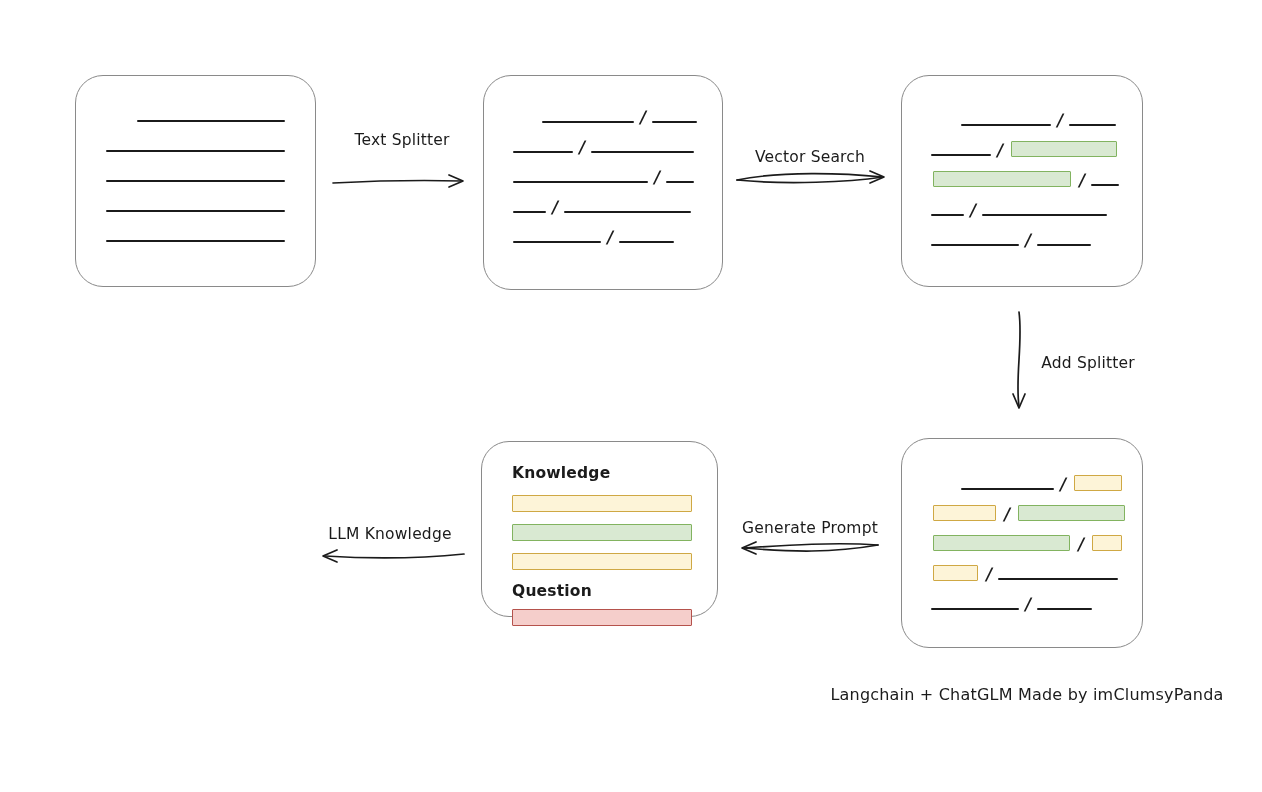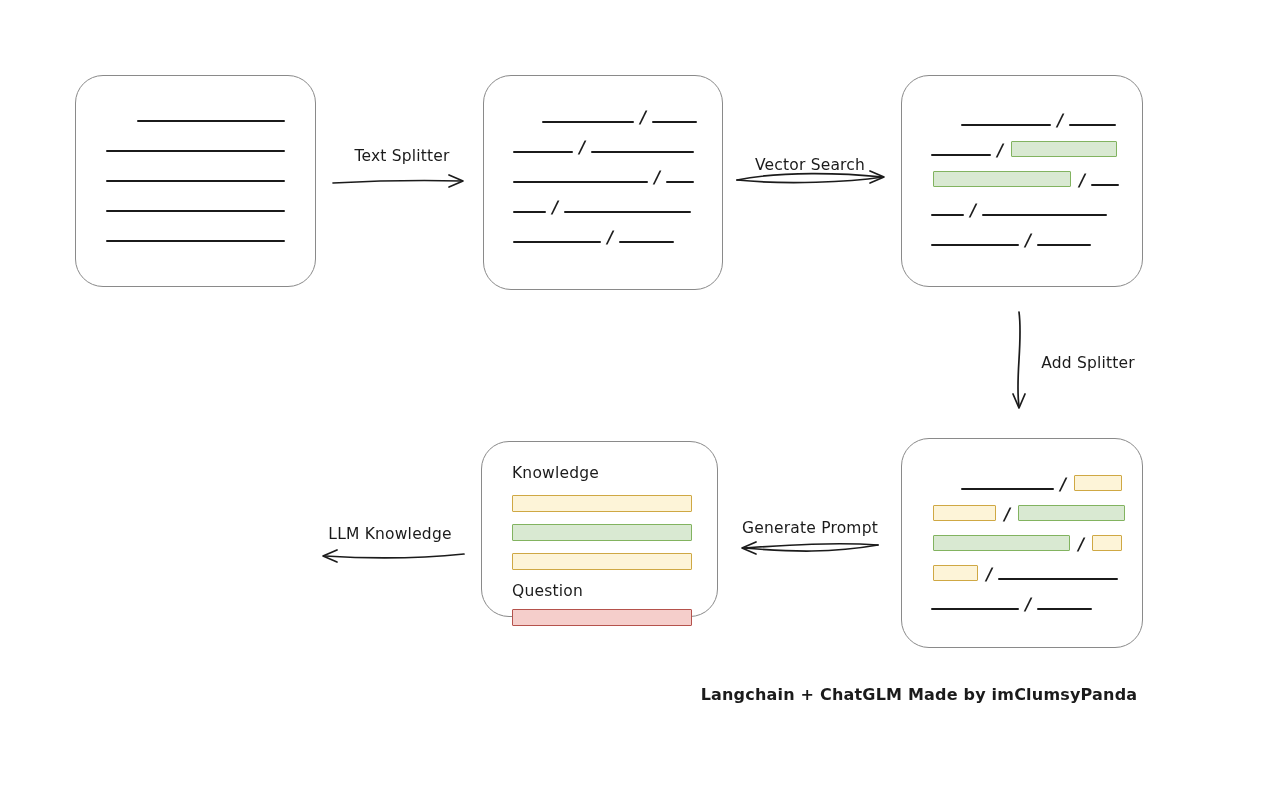--- a/index.html
+++ b/index.html
@@ -14,28 +14,28 @@
   .seg-gap { display:inline-block; height:1px; }
   .seg-line { display:inline-block; height:2px; background:#1b1b1b; margin-bottom:4px; border-radius:1px; }
   .seg-rect { display:inline-block; height:16px; margin:0 2px 3px 2px; border:1.6px solid; border-radius:1px; }
   .slash { font-size:17px; line-height:19px; margin:0 6px; font-weight:600; transform:skewX(-10deg); }
 
   .heading { font-size:15.5px; letter-spacing:0.2px; white-space:nowrap; }
   .bar { border:1.6px solid; border-radius:1px; }
   .answer-line { height:2px; background:#1b1b1b; border-radius:1px; }
 
   .arrow-label { position:absolute; transform:translate(-50%,-50%); font-size:15.5px; letter-spacing:0.2px; white-space:nowrap; }
-  .caption { position:absolute; left:919px; top:694px; transform:translate(-50%,-50%); font-size:16px; letter-spacing:0.2px; white-space:nowrap;font-weight:bold; }
+  .caption { position:absolute; left:1027px; top:694px; transform:translate(-50%,-50%); font-size:16px; letter-spacing:0.2px; white-space:nowrap; }
 
   svg.arrows { position:absolute; left:0; top:0; pointer-events:none; }
   svg.arrows path { fill:none; stroke:#1b1b1b; stroke-width:1.7; stroke-linecap:round; stroke-linejoin:round; }
 
   
-  #label-text-splitter  { left:402px;  top:156px; }
-  #label-vector-search  { left:810px;  top:157px;margin-top:8px; }
+  #label-text-splitter  { left:402px;  top:140px; }
+  #label-vector-search  { left:810px;  top:157px; }
   #label-add-context    { left:1088px; top:363px; }
   #label-generate-prompt{ left:810px;  top:528px; }
   #label-llm-response   { left:390px;  top:534px; }
 
   
   #prompt-box .box-content { padding:22px 0 0 30px; }
   #prompt-box .heading.k { margin-bottom:13px; }
   #prompt-box .heading.q { margin-top:12px; margin-bottom:9px; }
   #prompt-box .bar { margin-bottom:12px; }
 
@@ -67,21 +67,21 @@
         <path d="M878,545 C832,553 792,552 744,548"></path>
         <path d="M878,545 C836,542 788,545 744,548"></path>
         <path d="M756,542 L742,548 L756,554"></path>
       </g>
       <g>
         <path d="M464,554 C425,558 372,559 325,556"></path>
         <path d="M337,550 L323,556 L337,562"></path>
       </g>
     </svg>
 
-  <div class="box" id="prompt-box" style="left: 481px; top: 441px; width: 237px; height: 176px;">
+  <div class="box" id="prompt-box" style="left: 481px; top: 441px; width: 237px; height: 176px; font-weight: bold;">
     <div class="box-content">
       <div class="heading k">Knowledge</div>
       <div id="knowledge-bars">
           <div class="bar" style="width: 180px; height: 17px; background: rgb(253, 244, 216); border-color: rgb(207, 168, 68);"></div>
           <div class="bar" style="width: 180px; height: 17px; background: rgb(217, 233, 210); border-color: rgb(130, 179, 96);"></div>
           <div class="bar" style="width: 180px; height: 17px; background: rgb(253, 244, 216); border-color: rgb(207, 168, 68);"></div>
         </div>
       <div class="heading q">Question</div>
       <div id="question-bar-wrap">
           <div class="bar" style="width: 180px; height: 17px; background: rgb(245, 206, 203); border-color: rgb(181, 82, 76);"></div>

